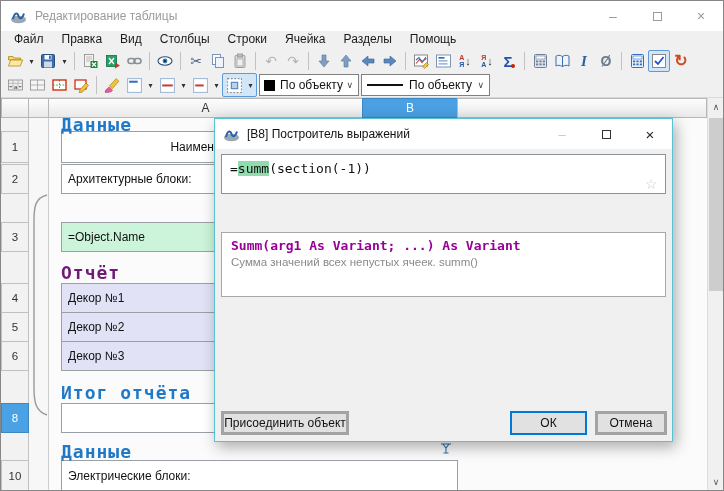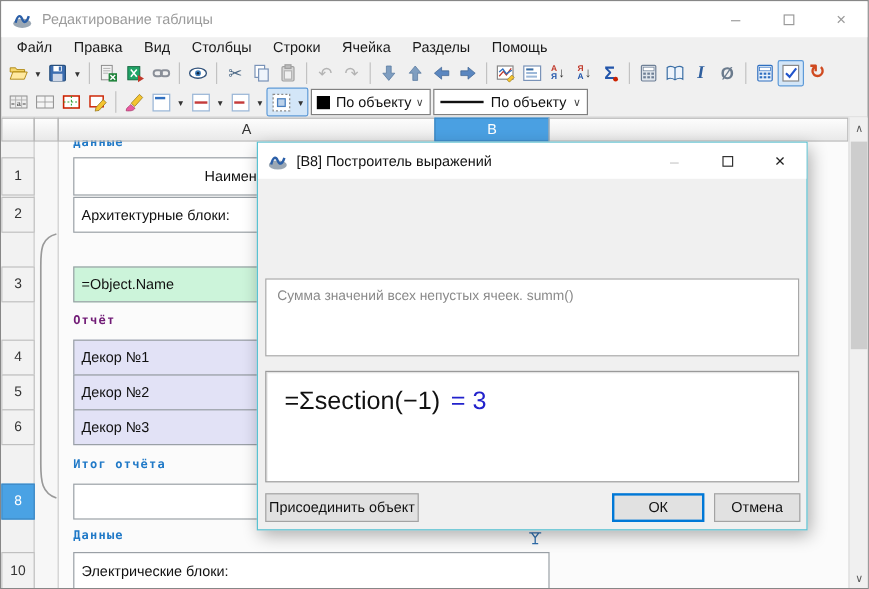--- a/index.html
+++ b/index.html
@@ -54,21 +54,21 @@
   .strip1 { position:absolute; left:0; top:20px; width:28px; height:372px; background:#f2f2f2;
             border-right:1px solid #c4c4c4; }
   .strip2 { position:absolute; left:28px; top:20px; width:20px; height:372px; background:#f7f7f7;
             border-right:1px solid #cecece; }
   .rowhdr { position:absolute; left:0; width:28px; background:#f2f2f2; border:1px solid #c0c0c0;
             font-size:11.5px; color:#333; display:flex; align-items:center; justify-content:center; z-index:1; }
   .rowhdr.sel { background:#4aa2e4; color:#fff; border-color:#3c88c4; }
   .cell { position:absolute; left:60px; width:397px; background:#fff; border:1px solid #9aa0a6;
           font-size:12px; color:#111; display:flex; align-items:center; padding:0 6px; }
   .sec { position:absolute; left:60px; font-family:"DejaVu Sans Mono", monospace; font-weight:bold;
-         font-size:10px; color:#2079c7; letter-spacing:1px; z-index:1; white-space:nowrap; }
+         font-size:18px; color:#2079c7; letter-spacing:1px; z-index:1; white-space:nowrap; }
   .vscroll { position:absolute; right:0; top:0; width:16px; height:392px; background:#f0f0f0;
              border-left:1px solid #dcdcdc; z-index:3; }
   .sb-btn { position:absolute; left:0; width:16px; height:17px; display:flex; align-items:center;
             justify-content:center; font-size:9px; color:#5a5a5a; }
   .sb-thumb { position:absolute; left:1px; top:20px; width:14px; height:173px; background:#cdcdcd; }
 
   
   .dialog { position:absolute; left:213px; top:117px; width:459px; height:324px; background:#f0f0f0;
             border:1px solid #59c2d2; box-shadow:3px 5px 14px rgba(0,0,0,.32); z-index:10; }
   .dlg-title { height:30px; background:#fff; display:flex; align-items:center; }
@@ -90,21 +90,21 @@
               border-top:8px solid #2062b4; margin-left:24px; margin-top:3px; }
   .dlg-desc { position:absolute; left:6px; top:113px; width:445px; height:65px; background:#fff;
               border:1px solid #a8a8a8; padding:5px 9px; }
   .sig { font-family:"DejaVu Sans Mono", monospace; font-weight:bold; font-size:13px; color:#980098;
          white-space:pre; }
   .descline { font-size:11.5px; color:#8a8a8a; margin-top:3px; }
   .dlg-result { position:absolute; left:6px; top:190px; width:445px; height:93px; background:#fff;
                 border:1px solid #9a9a9a; box-shadow:inset 1px 1px 0 #e4e4e4; padding:13px 15px;
                 font-size:21px; color:#111; }
   .result-val { color:#2222cc; margin-left:9px; }
-  .btn { position:absolute; height:24px; background:#e1e1e1; border:1px solid #a3a3a3; font-size:12px;
+  .btn { position:absolute; height:24px; background:#e1e1e1; border:3px solid #a3a3a3; font-size:12px;
          color:#111; display:flex; align-items:center; justify-content:center; }
   .btn-attach { left:6px; top:292px; width:128px; }
   .btn-ok { left:295px; top:292px; width:77px; border:2px solid #0078d7; }
   .btn-cancel { left:380px; top:292px; width:72px; }
 </style>
 </head>
 <body>
 
 <div class="window">
 
@@ -452,28 +452,30 @@
       <span class="dlg-title-text">[B8] Построитель выражений</span>
       <div class="dlg-controls">
         <span class="dlg-btn min">–</span>
         <span class="dlg-btn">
             <span class="dlg-max-glyph"></span>
           </span>
         <span class="dlg-btn" style="font-size:15px">×</span>
       </div>
     </div>
 
+    <div class="dlg-formula">
+      <span>=</span><span class="fhl">summ</span><span>(section(-1))</span>
+      <span class="star">☆</span>
+    </div>
 
 
     <div class="dlg-desc">
+      <div class="sig">Summ(arg1 As Variant; ...) As Variant</div>
       <div class="descline">Сумма значений всех непустых ячеек. summ()</div>
     </div>
 
-    <div class="dlg-result">
-      <span>=Σsection(−1)</span><span class="result-val">= 3</span>
-    </div>
 
     <div class="btn btn-attach">Присоединить объект</div>
     <div class="btn btn-ok">ОК</div>
     <div class="btn btn-cancel">Отмена</div>
   </div>
 
 </div>
 
 </body></html>

